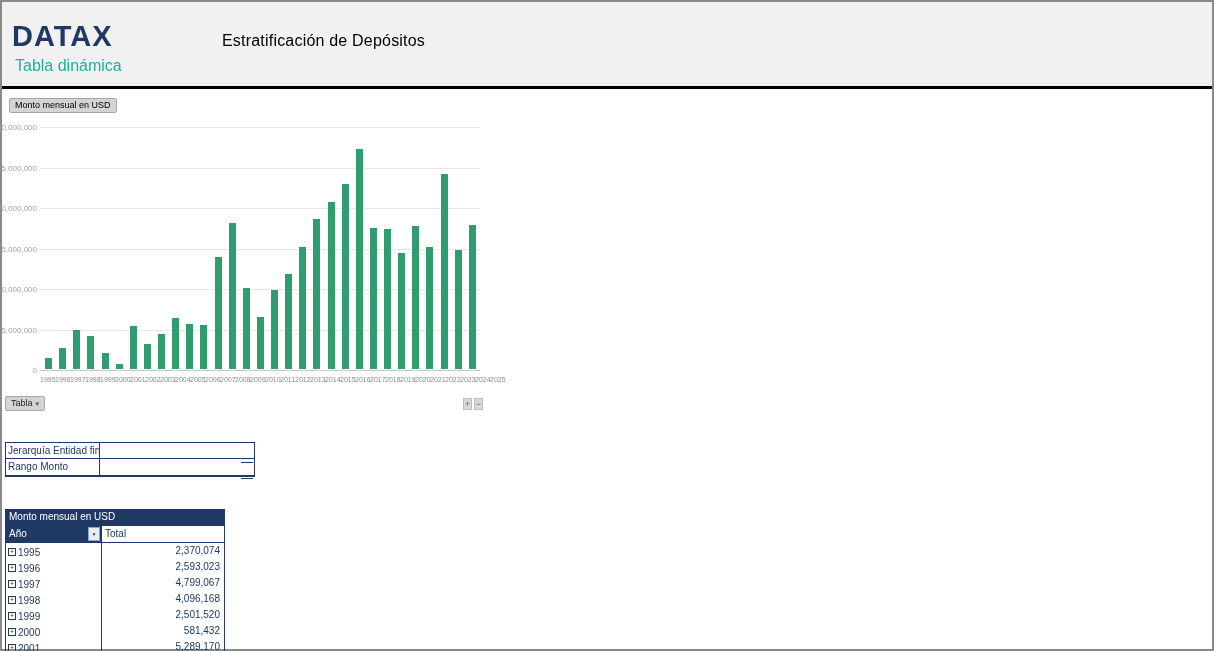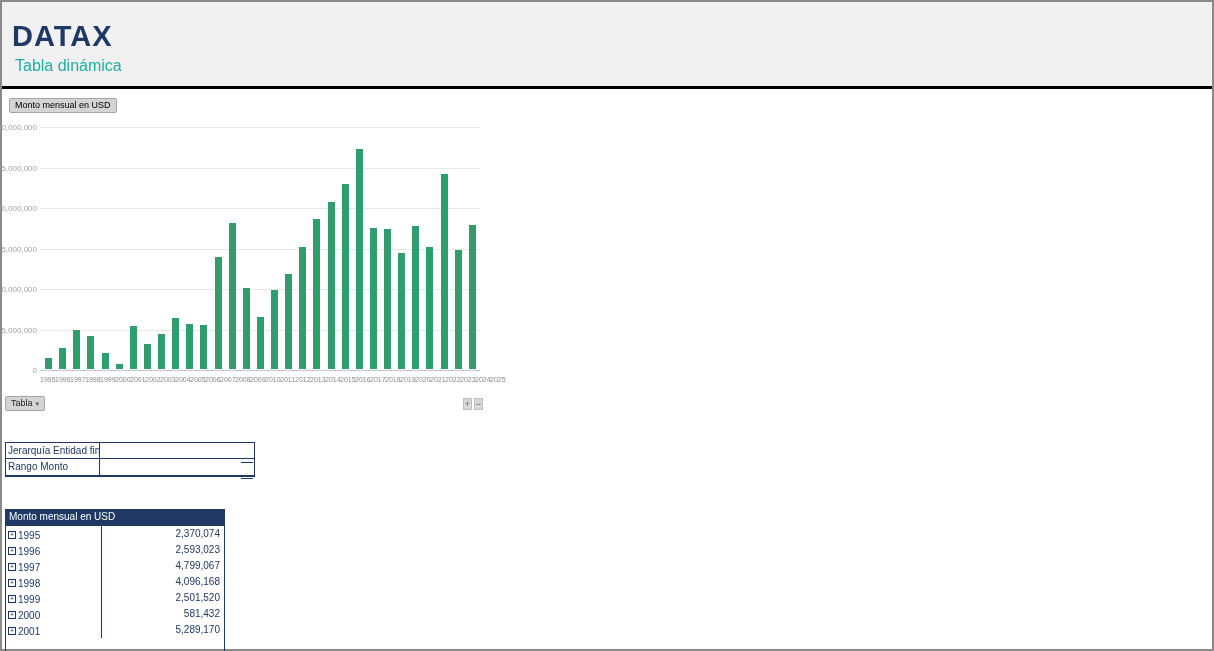--- a/index.html
+++ b/index.html
@@ -87,20 +87,21 @@
   .pivot-total { flex:1; text-align:right; padding:2px 4px 0 0; border-left:1px solid #1f3864; }
 </style>
 </head>
 <body>
 
 <div class="window">
 
   <div class="header">
     <div class="logo">DATAX</div>
     <div class="logo-sub">Tabla dinámica</div>
+    <div class="page-title">Estratificación de Depósitos</div>
   </div>
 
   <div class="chart-field-btn">Monto mensual en USD</div>
 
   <div class="ylabels" id="ylabels">
       <div class="ylabel" style="top: 0px;">30,000,000</div>
       <div class="ylabel" style="top: 41px;">25,000,000</div>
       <div class="ylabel" style="top: 81px;">20,000,000</div>
       <div class="ylabel" style="top: 122px;">15,000,000</div>
       <div class="ylabel" style="top: 162px;">10,000,000</div>
@@ -210,20 +211,27 @@
         <div class="filter-value">Entre US$ 500,001 y US$ 1,000,000<div class="filter-icon-btn">
             <svg viewBox="0 0 10 10">
               <path d="M0.5 0.5 h9 L6.2 4.6 v4.9 L3.8 7.6 V4.6 Z"></path>
             </svg>
           </div></div>
       </div>
     </div>
 
   <div class="pivot">
     <div class="pivot-title">Monto mensual en USD</div>
+    <div class="pivot-head">
+      <div class="pivot-head-year">
+        <span>Año</span>
+        <div class="pivot-dropdown-btn">▼</div>
+      </div>
+      <div class="pivot-head-total">Total</div>
+    </div>
     <div id="pivot-rows">
         <div class="pivot-row">
           <div class="pivot-year">
             <div class="expand-btn">+</div>
             <span>1995</span>
           </div>
           <div class="pivot-total">2,370,074</div>
         </div>
         <div class="pivot-row">
           <div class="pivot-year">

